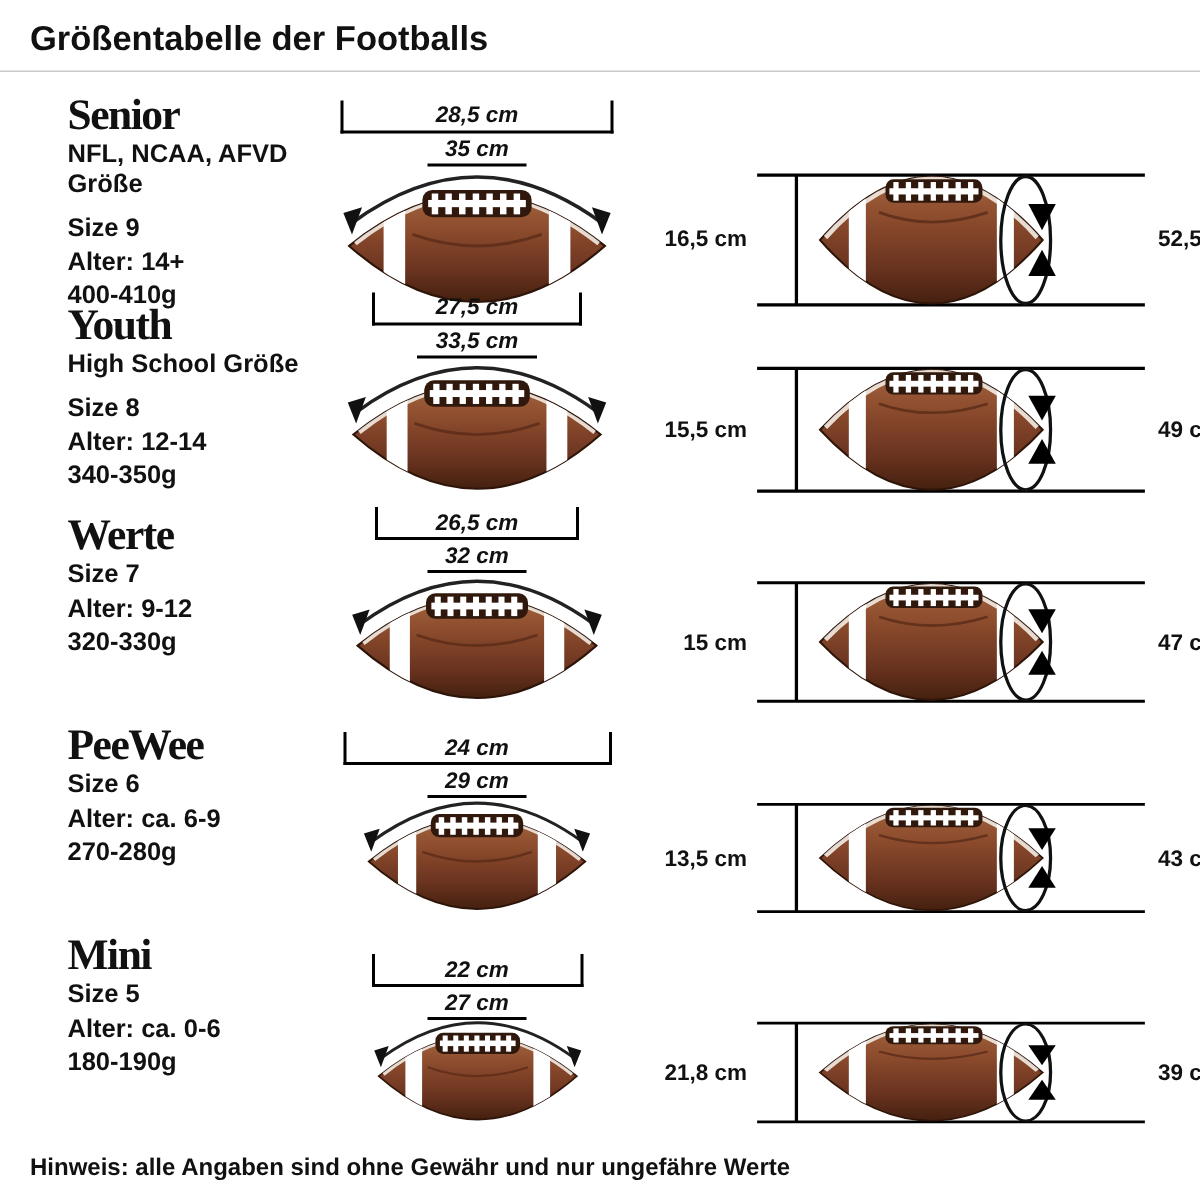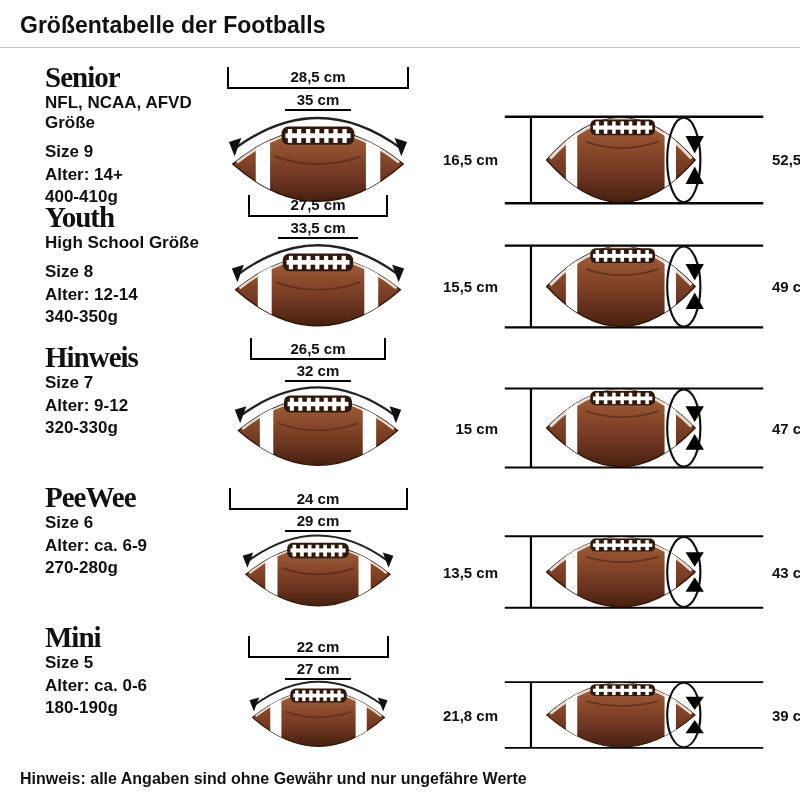--- a/index.html
+++ b/index.html
@@ -6,21 +6,21 @@
     font-family:"Liberation Sans","DejaVu Sans",sans-serif;color:#111;}
   .page{width:800px;height:800px;display:flex;flex-direction:column;}
   .header{padding:12px 20px 8px 20px;border-bottom:1px solid #c9c9c9;}
   .title{font-size:23px;font-weight:bold;letter-spacing:0;}
   .rows{flex:0 0 auto;padding-top:4px;}
   .row{height:140px;display:grid;grid-template-columns:212px 212px 1fr;}
   .info{align-self:start;padding:10px 0 0 45px;}
   .name{font-size:29px;font-weight:bold;letter-spacing:-1px;line-height:1.05;font-family:Liberation Serif, serif;}
   .subtitle{font-size:17px;font-weight:bold;margin:1px 0 8px 0;}
   .detail{font-size:17px;font-weight:bold;line-height:1.3;}
-  .mid{align-self:end;display:flex;flex-direction:column;align-items:center;padding-bottom:0;}
+  .mid{align-self:end;display:flex;flex-direction:column;align-items:center;padding-bottom:0;font-style:italic;}
   .bracket{height:22px;border-left:2.5px solid #000;border-right:2.5px solid #000;border-bottom:2.5px solid #000;
     display:flex;align-items:center;justify-content:center;box-sizing:border-box;}
   .dim{font-size:15px;font-weight:bold;white-space:nowrap;}
   .circ{font-size:15px;font-weight:bold;background:#fff;padding:0 12px 1px 12px;border-bottom:2.5px solid #000;
     position:relative;z-index:2;margin:2px 0 -16px 0;}
   .midball{display:block;height:auto;}
   .right{align-self:end;display:flex;align-items:center;padding-left:10px;padding-bottom:2px;}
   .hlabel{width:64px;text-align:right;margin-right:5px;}
   .sideball{width:262px;flex:0 0 262px;}
   .clabel{margin-left:7px;}
@@ -200,21 +200,21 @@
         <polygon points="209,76 230,76 219.5,57" fill="#000"></polygon>
       </svg>
       <div class="clabel dim">49 cm</div>
     </div>
 
   </div>
 
   <div class="row">
 
     <div class="info">
-      <div class="name">Hinweis</div>
+      <div class="name">Werte</div>
 
       <div class="detail">Size 7</div>
       <div class="detail">Alter: 9-12</div>
       <div class="detail">320-330g</div>
     </div>
 
     <div class="mid">
       <div class="bracket" style="width: 136px;">
         <span class="dim">26,5 cm</span>
       </div>

